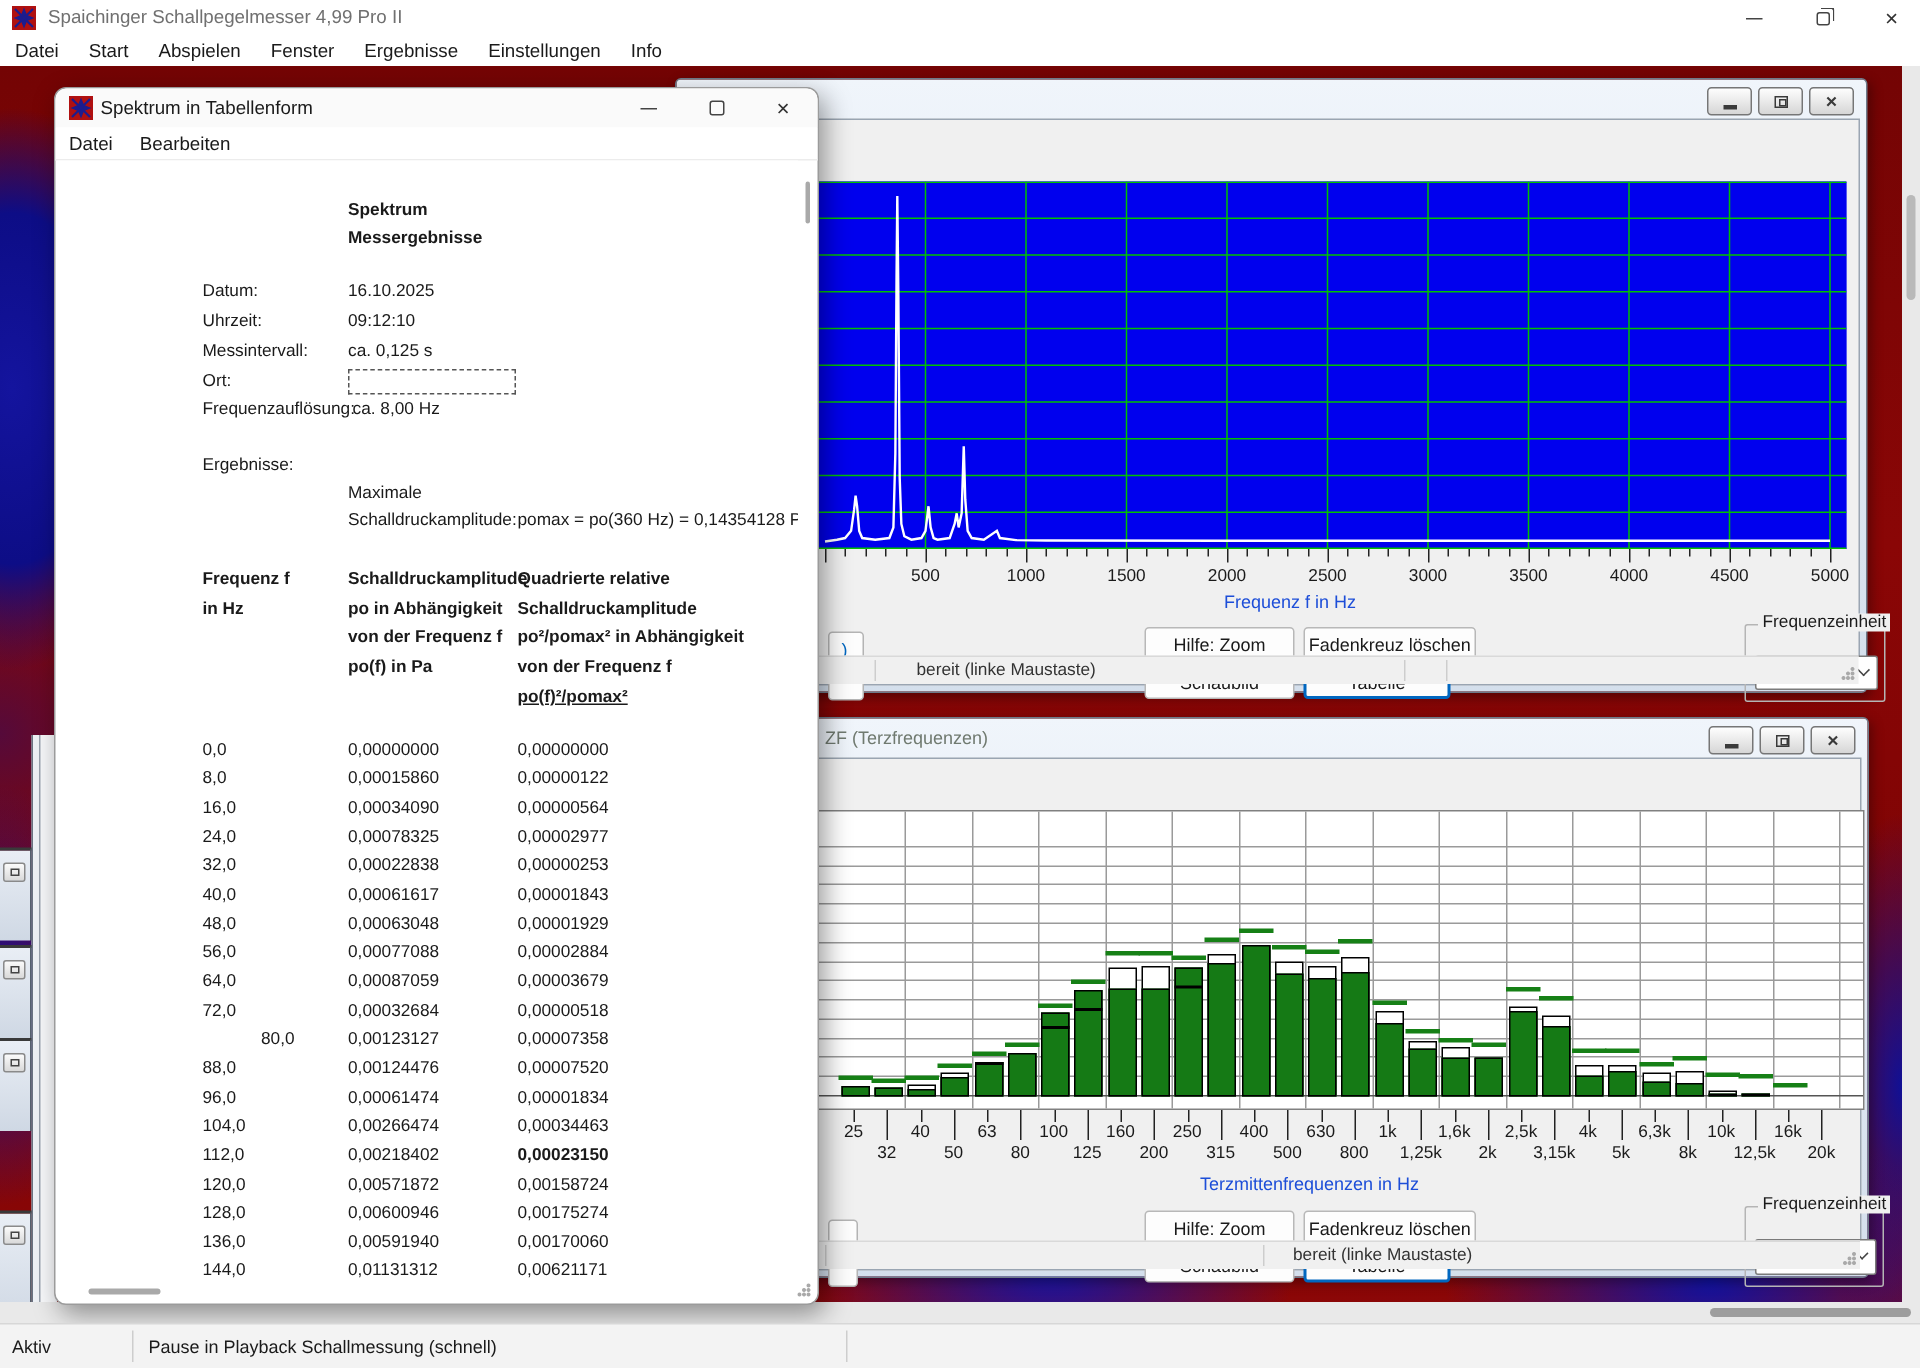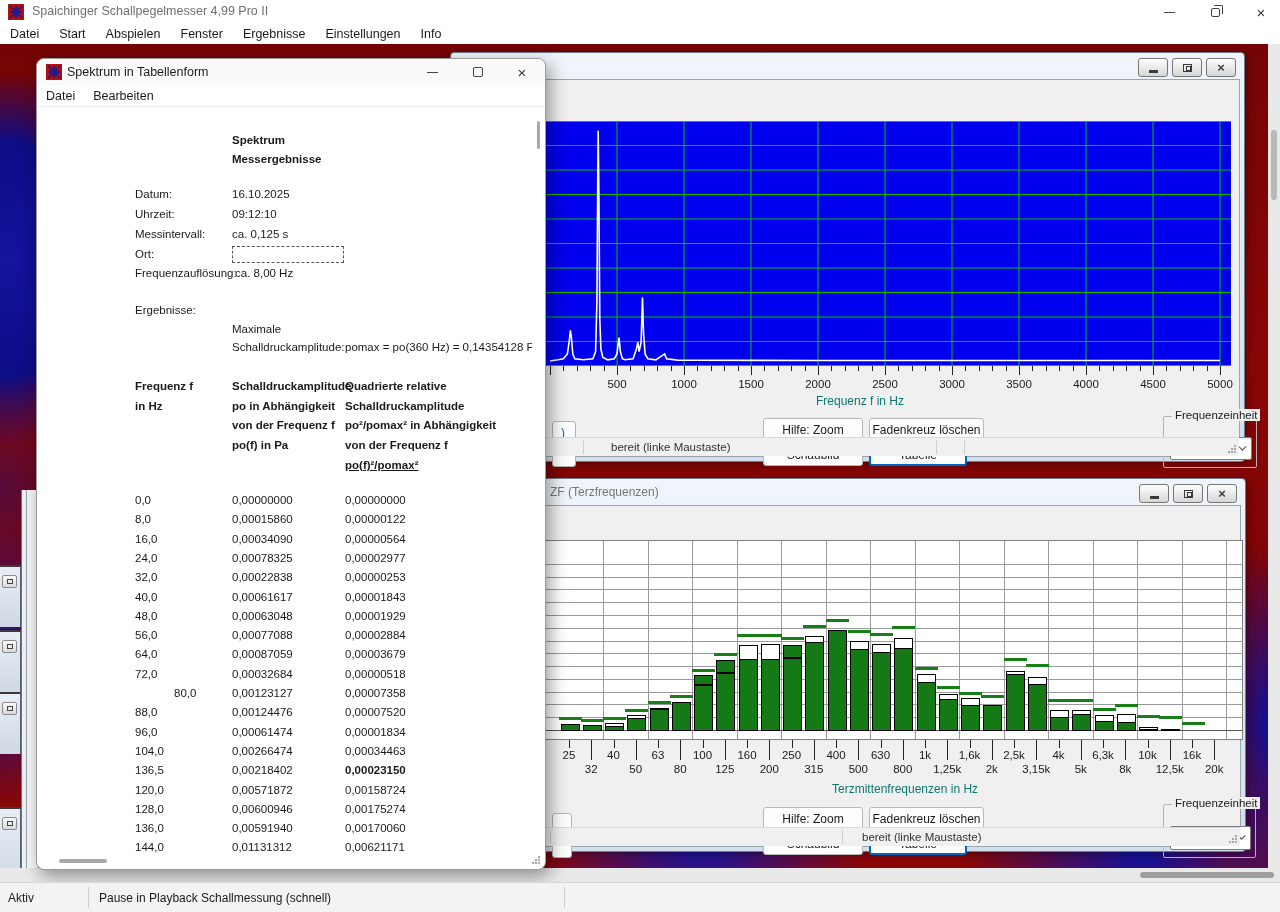--- a/index.html
+++ b/index.html
@@ -71,21 +71,21 @@
                 radial-gradient(circle at 5px 8px,#a9a9a9 1px,transparent 1.6px),
                 radial-gradient(circle at 8px 8px,#a9a9a9 1px,transparent 1.6px); }
   .partial-box { position:absolute; background:#fdfdfd; border:1px solid #b4b4b4; border-radius:3px; }
   .partial-box span { position:absolute; left:8px; top:4px; color:#0067c0; font-size:12px; }
 
   
   #spec-chart { position:absolute; left:6px; top:41px; width:769px; height:245px; background:#0000ee; }
   #spec-axis  { position:absolute; left:6px; top:286px; width:769px; height:44px; }
   .tick { position:absolute; width:1px; background:#222; }
   .tick-label { position:absolute; width:44px; text-align:center; font-size:11.5px; color:#1a1a1a; }
-  .axis-title { position:absolute; font-size:12px; color:#0f766e; }
+  .axis-title { position:absolute; font-size:12px; color:#1d4ed8; }
 
   
   #terz-chart { position:absolute; left:6px; top:34px; width:775px; height:200px; background:#ffffff; border:1px solid #808080; }
   #terz-axis  { position:absolute; left:6px; top:234px; width:775px; height:58px; }
   .grid-h { position:absolute; left:0; right:0; height:1px; background:#9a9a9a; }
   .grid-v { position:absolute; top:0; bottom:0; width:1px; background:#9a9a9a; }
   .bar-outline { position:absolute; background:#ffffff; border:1px solid #000; }
   .bar-fill { position:absolute; background:#157a15; border:1px solid #000; }
   .bar-oline { position:absolute; height:2px; background:#000; }
   .bar-dash { position:absolute; height:3px; background:#168016; }
@@ -481,21 +481,21 @@
           <div class="tick-label" style="left: 635.25px; top: 23px;">8k</div>
           <div class="tick" style="left: 679.5px; top: 0px; height: 8px;"></div>
           <div class="tick-label" style="left: 657.5px; top: 9px;">10k</div>
           <div class="tick" style="left: 701.75px; top: 0px; height: 20px;"></div>
           <div class="tick-label" style="left: 679.75px; top: 23px;">12,5k</div>
           <div class="tick" style="left: 724px; top: 0px; height: 8px;"></div>
           <div class="tick-label" style="left: 702px; top: 9px;">16k</div>
           <div class="tick" style="left: 746.25px; top: 0px; height: 20px;"></div>
           <div class="tick-label" style="left: 724.25px; top: 23px;">20k</div>
         </div>
-      <div class="axis-title" style="left:370px; top:276px;">Terzmittenfrequenzen in Hz</div>
+      <div class="axis-title" style="left:338px; top:276px;">Terzmittenfrequenzen in Hz</div>
       <div class="partial-box" style="left:90px; top:307px; width:20px; height:45px;"></div>
       <div class="ctl-btn" style="left:301px; top:301px; width:100px; height:23px;">Hilfe: Zoom</div>
       <div class="ctl-btn" style="left:407px; top:301px; width:115px; height:23px;">Fadenkreuz löschen</div>
       <div class="ctl-btn" style="left:301px; top:326px; width:100px; height:23px;">Schaubild</div>
       <div class="ctl-btn focused" style="left:407px; top:326px; width:98px; height:23px;">Tabelle</div>
       <div class="groupbox" style="left:701px; top:298px; width:93px; height:54px;">
         <span class="gb-label">Frequenzeinheit</span>
         <div class="combo" style="left:6px; top:21px; width:81px; height:24px;">
           <span>Faktor 3</span>
           <span class="chev"></span>
@@ -605,21 +605,21 @@
       <div class="doc-line" style="left: 307px; top: 580px;">0,00007358</div>
       <div class="doc-line" style="left: 97px; top: 599.3px;">88,0</div>
       <div class="doc-line" style="left: 194px; top: 599.3px;">0,00124476</div>
       <div class="doc-line" style="left: 307px; top: 599.3px;">0,00007520</div>
       <div class="doc-line" style="left: 97px; top: 618.6px;">96,0</div>
       <div class="doc-line" style="left: 194px; top: 618.6px;">0,00061474</div>
       <div class="doc-line" style="left: 307px; top: 618.6px;">0,00001834</div>
       <div class="doc-line" style="left: 97px; top: 637.9px;">104,0</div>
       <div class="doc-line" style="left: 194px; top: 637.9px;">0,00266474</div>
       <div class="doc-line" style="left: 307px; top: 637.9px;">0,00034463</div>
-      <div class="doc-line" style="left: 97px; top: 657.2px;">136,5</div>
+      <div class="doc-line" style="left: 97px; top: 657.2px;">112,0</div>
       <div class="doc-line" style="left: 194px; top: 657.2px;">0,00218402</div>
       <div class="doc-line" style="left: 307px; top: 657.2px; font-weight: bold;">0,00023150</div>
       <div class="doc-line" style="left: 97px; top: 676.5px;">120,0</div>
       <div class="doc-line" style="left: 194px; top: 676.5px;">0,00571872</div>
       <div class="doc-line" style="left: 307px; top: 676.5px;">0,00158724</div>
       <div class="doc-line" style="left: 97px; top: 695.8px;">128,0</div>
       <div class="doc-line" style="left: 194px; top: 695.8px;">0,00600946</div>
       <div class="doc-line" style="left: 307px; top: 695.8px;">0,00175274</div>
       <div class="doc-line" style="left: 97px; top: 715.1px;">136,0</div>
       <div class="doc-line" style="left: 194px; top: 715.1px;">0,00591940</div>

